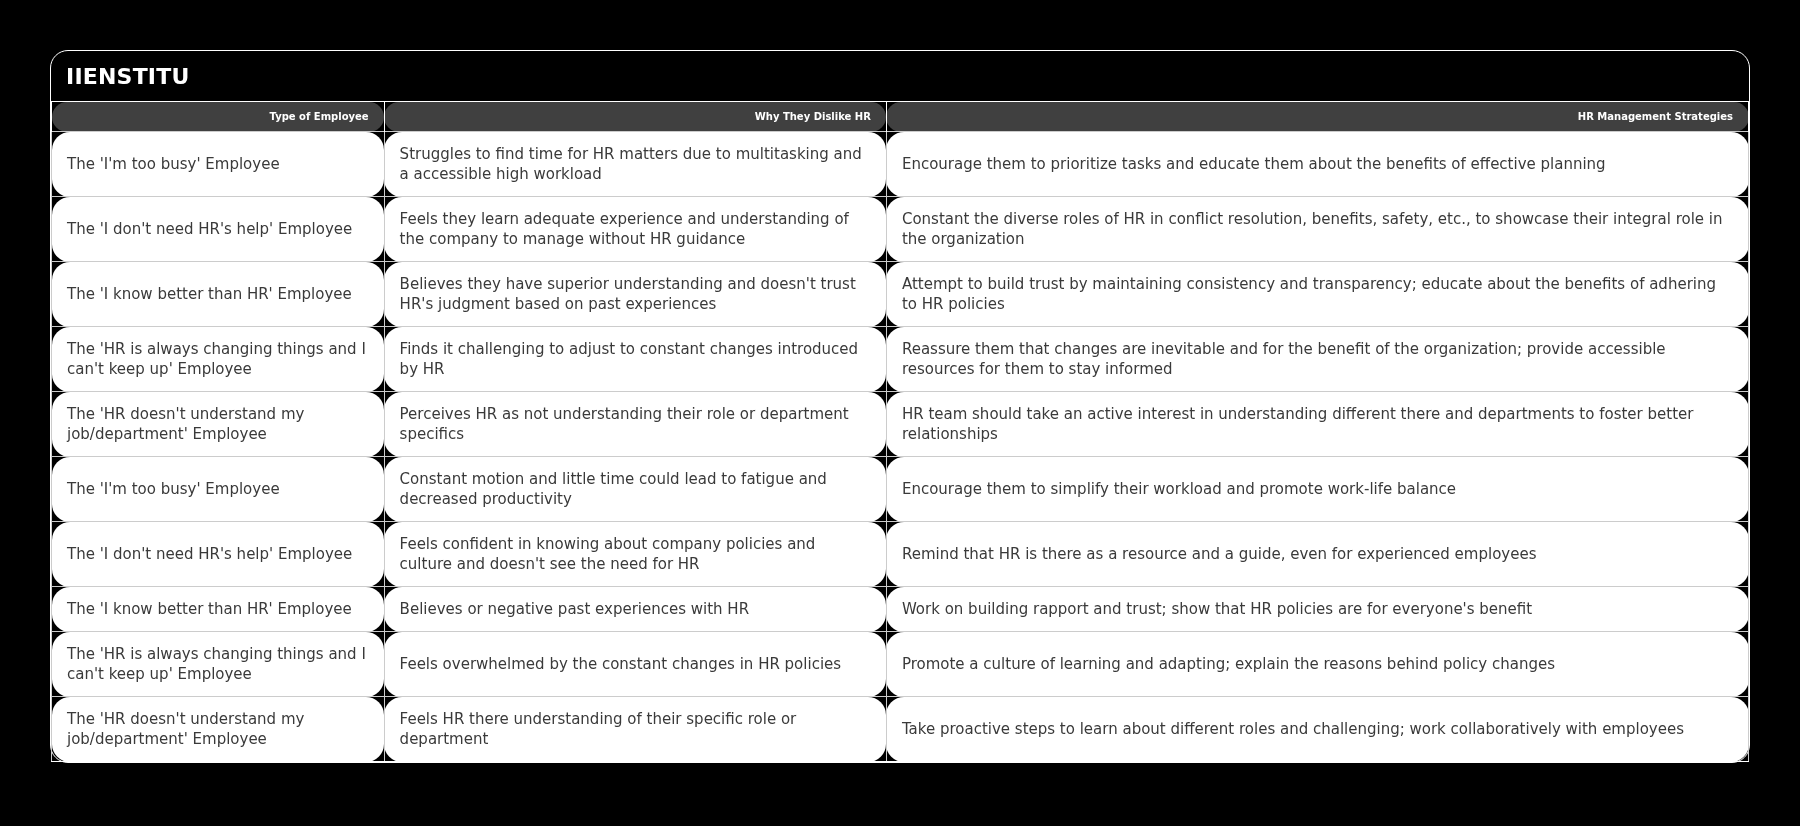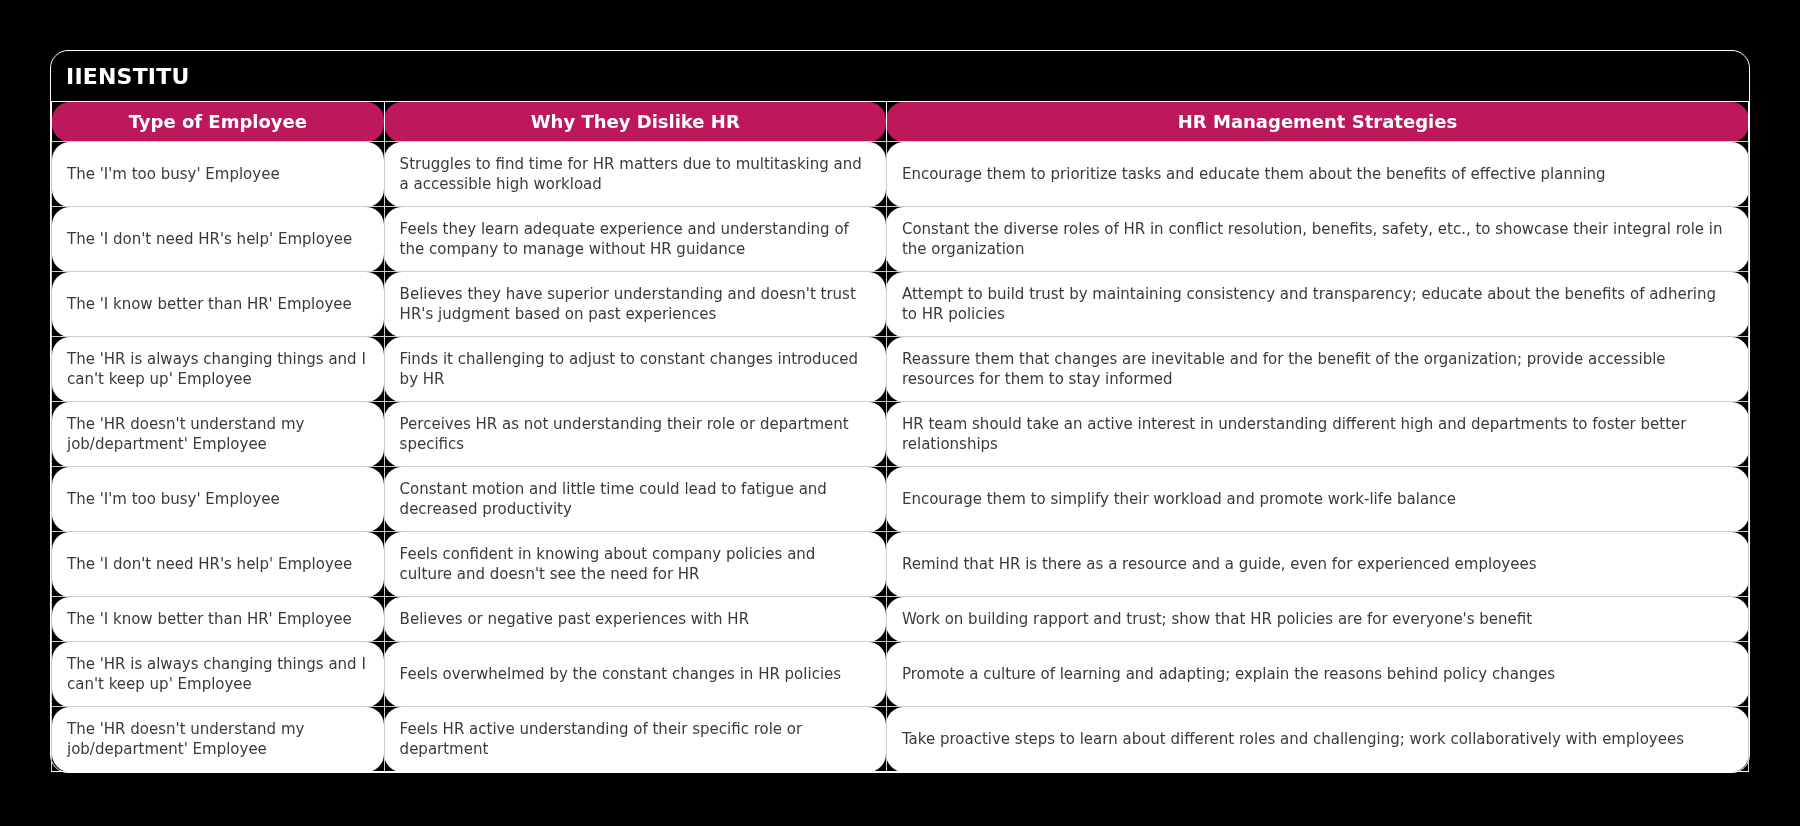--- a/index.html
+++ b/index.html
@@ -24,25 +24,25 @@
     font-weight: 700;
     padding: 13px 15px 12px 15px;
     letter-spacing: 0.2px;
   }
   table {
     width: 100%;
     border-collapse: collapse;
     table-layout: fixed;
   }
   thead th {
-    background: #be185d;
+    background: #404040;
     color: #ffffff;
-    font-size: 18px;
+    font-size: 10px;
     font-weight: 700;
-    text-align: center;
+    text-align: right;
     padding: 9px 15px;
     border: 1px solid #ffffff;
     border-bottom: none;
   }
   tbody td {
     background: #ffffff;
     color: #3a3a3a;
     font-size: 15px;
     line-height: 20px;
     padding: 12px 15px;
@@ -90,21 +90,21 @@
           <td>Attempt to build trust by maintaining consistency and transparency; educate about the benefits of adhering to HR policies</td>
         </tr>
         <tr>
           <td>The 'HR is always changing things and I can't keep up' Employee</td>
           <td>Finds it challenging to adjust to constant changes introduced by HR</td>
           <td>Reassure them that changes are inevitable and for the benefit of the organization; provide accessible resources for them to stay informed</td>
         </tr>
         <tr>
           <td>The 'HR doesn't understand my job/department' Employee</td>
           <td>Perceives HR as not understanding their role or department specifics</td>
-          <td>HR team should take an active interest in understanding different high and departments to foster better relationships</td>
+          <td>HR team should take an active interest in understanding different there and departments to foster better relationships</td>
         </tr>
         <tr>
           <td>The 'I'm too busy' Employee</td>
           <td>Constant motion and little time could lead to fatigue and decreased productivity</td>
           <td>Encourage them to simplify their workload and promote work-life balance</td>
         </tr>
         <tr>
           <td>The 'I don't need HR's help' Employee</td>
           <td>Feels confident in knowing about company policies and culture and doesn't see the need for HR</td>
           <td>Remind that HR is there as a resource and a guide, even for experienced employees</td>
@@ -114,18 +114,18 @@
           <td>Believes or negative past experiences with HR</td>
           <td>Work on building rapport and trust; show that HR policies are for everyone's benefit</td>
         </tr>
         <tr>
           <td>The 'HR is always changing things and I can't keep up' Employee</td>
           <td>Feels overwhelmed by the constant changes in HR policies</td>
           <td>Promote a culture of learning and adapting; explain the reasons behind policy changes</td>
         </tr>
         <tr>
           <td>The 'HR doesn't understand my job/department' Employee</td>
-          <td>Feels HR active understanding of their specific role or department</td>
+          <td>Feels HR there understanding of their specific role or department</td>
           <td>Take proactive steps to learn about different roles and challenging; work collaboratively with employees</td>
         </tr>
       </tbody>
   </table>
 </div>
 
 </body></html>

